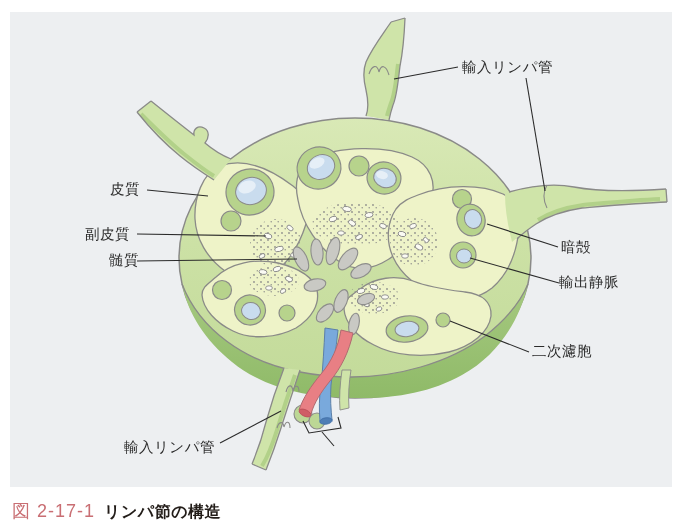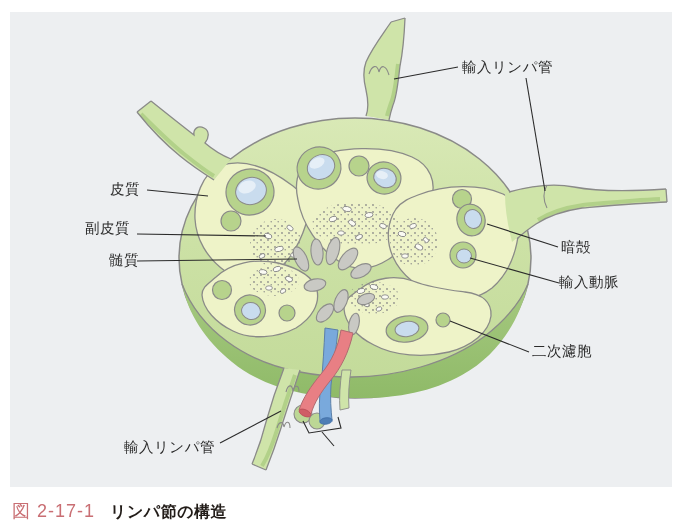--- a/index.html
+++ b/index.html
@@ -3,21 +3,21 @@
 <meta charset="utf-8">
 <style>
   html,body{margin:0;padding:0;background:#ffffff;}
   #stage{position:relative;width:682px;height:531px;background:#ffffff;overflow:hidden;
          font-family:"Liberation Sans","DejaVu Sans",sans-serif;border-radius:20px;}
   #diagram-svg{position:absolute;left:0;top:0;}
   .lbl{position:absolute;font-size:14.5px;line-height:1.1;color:#2b2b2b;white-space:nowrap;
        letter-spacing:0.5px;}
   #caption{position:absolute;left:12px;top:499px;display:flex;align-items:baseline;white-space:nowrap;text-align:right;}
   #caption .num{font-size:18px;color:#c96e73;letter-spacing:1px;}
-  #caption .ttl{font-size:16px;font-weight:bold;color:#221c18;margin-left:15px;letter-spacing:0.5px;}
+  #caption .ttl{font-size:16px;font-weight:bold;color:#221c18;margin-left:9px;letter-spacing:0.5px;}
 </style>
 </head>
 <body>
 
 <div id="stage">
 
 <svg id="diagram-svg" width="682" height="531" viewBox="0 0 682 531">
   <defs>
     <linearGradient id="faceGrad" x1="0" y1="0" x2="0" y2="1">
       <stop offset="0%" stop-color="#d9e9b6"></stop>
@@ -219,24 +219,24 @@
     <line x1="559" y1="283" x2="470" y2="258"></line>
     <line x1="529" y1="352" x2="450" y2="321"></line>
     <line x1="220" y1="443" x2="281" y2="411"></line>
     <line x1="322" y1="432" x2="334" y2="446"></line>
     <polyline points="303,421 309,433 341,428 338,417"></polyline>
   </g>
 </svg>
 
 <div class="lbl" style="left:462px;top:60px">輸入リンパ管</div>
 <div class="lbl" style="left:110px;top:182px">皮質</div>
-<div class="lbl" style="left:85px;top:221px">副皮質</div>
+<div class="lbl" style="left:85px;top:227px">副皮質</div>
 <div class="lbl" style="left:109px;top:253px">髄質</div>
 <div class="lbl" style="left:561px;top:240px">暗殻</div>
-<div class="lbl" style="left:559px;top:275px">輸入動脈</div>
+<div class="lbl" style="left:559px;top:275px">輸出静脈</div>
 <div class="lbl" style="left:532px;top:344px">二次濾胞</div>
 <div class="lbl" style="left:124px;top:440px">輸入リンパ管</div>
 
 <div id="caption">
   <span class="num">図 2-17-1</span>
   <span class="ttl">リンパ節の構造</span>
 </div>
 
 </div>
 

